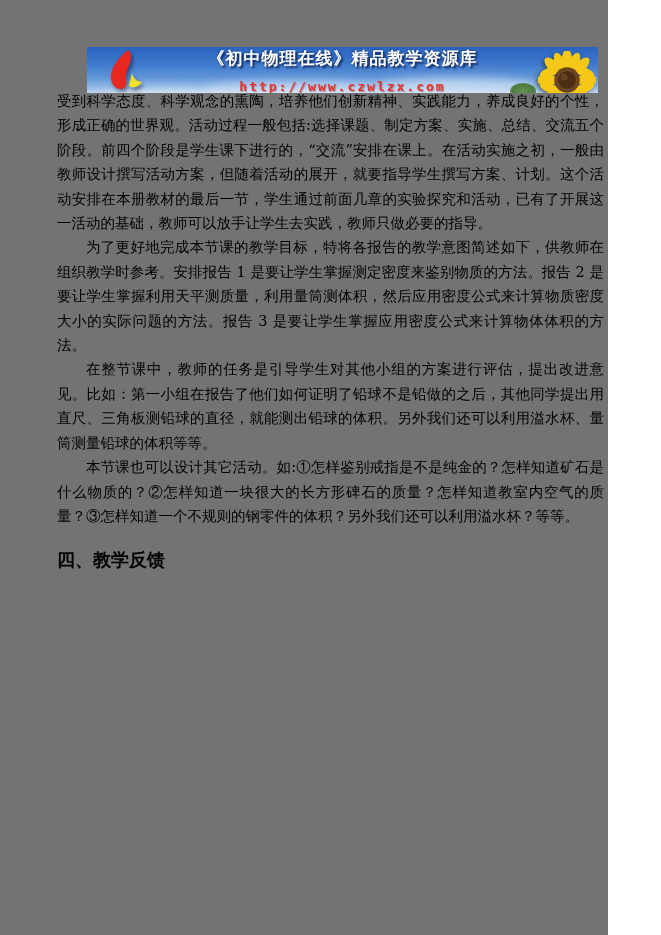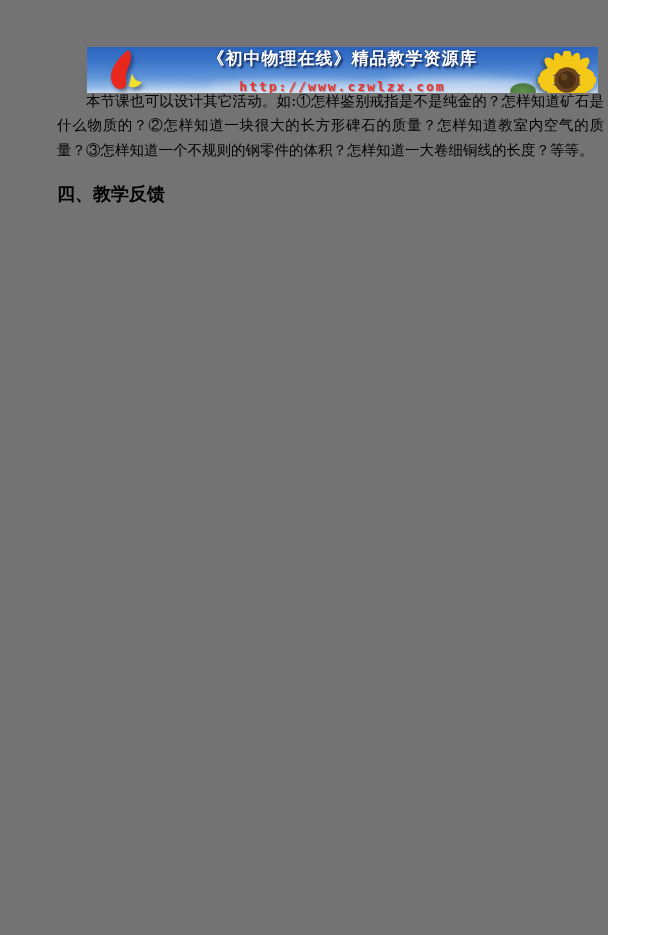--- a/index.html
+++ b/index.html
@@ -142,17 +142,20 @@
         <ellipse cx="37" cy="81" rx="8" ry="17" transform="rotate(22 37 81)"></ellipse>
         <ellipse cx="63" cy="81" rx="8" ry="17" transform="rotate(-22 63 81)"></ellipse>
       </g>
       <circle cx="50" cy="50" r="22" fill="#6b4420"></circle>
       <circle cx="50" cy="50" r="15" fill="#4a2d12"></circle>
       <circle cx="45" cy="45" r="6" fill="#7a5228" opacity="0.6"></circle>
     </svg>
   </div>
 
   <div class="content">
-    <p class="indent">本节课也可以设计其它活动。如:①怎样鉴别戒指是不是纯金的？怎样知道矿石是什么物质的？②怎样知道一块很大的长方形碑石的质量？怎样知道教室内空气的质量？③怎样知道一个不规则的钢零件的体积？怎样知道一大卷细铜线的长度？等等。</p>
+    <p>受到科学态度、科学观念的熏陶，培养他们创新精神、实践能力，养成良好的个性，形成正确的世界观。活动过程一般包括:选择课题、制定方案、实施、总结、交流五个阶段。前四个阶段是学生课下进行的，“交流”安排在课上。在活动实施之初，一般由教师设计撰写活动方案，但随着活动的展开，就要指导学生撰写方案、计划。这个活动安排在本册教材的最后一节，学生通过前面几章的实验探究和活动，已有了开展这一活动的基础，教师可以放手让学生去实践，教师只做必要的指导。</p>
+    <p class="indent">为了更好地完成本节课的教学目标，特将各报告的教学意图简述如下，供教师在组织教学时参考。安排报告 1 是要让学生掌握测定密度来鉴别物质的方法。报告 2 是要让学生掌握利用天平测质量，利用量筒测体积，然后应用密度公式来计算物质密度大小的实际问题的方法。报告 3 是要让学生掌握应用密度公式来计算物体体积的方法。</p>
+    <p class="indent">在整节课中，教师的任务是引导学生对其他小组的方案进行评估，提出改进意见。比如：第一小组在报告了他们如何证明了铅球不是铅做的之后，其他同学提出用直尺、三角板测铅球的直径，就能测出铅球的体积。另外我们还可以利用溢水杯、量筒测量铅球的体积等等。</p>
+    <p class="indent">本节课也可以设计其它活动。如:①怎样鉴别戒指是不是纯金的？怎样知道矿石是什么物质的？②怎样知道一块很大的长方形碑石的质量？怎样知道教室内空气的质量？③怎样知道一个不规则的钢零件的体积？另外我们还可以利用溢水杯？等等。</p>
     <div class="section-heading">四、教学反馈</div>
   </div>
 
 </div>
 
 </body></html>

